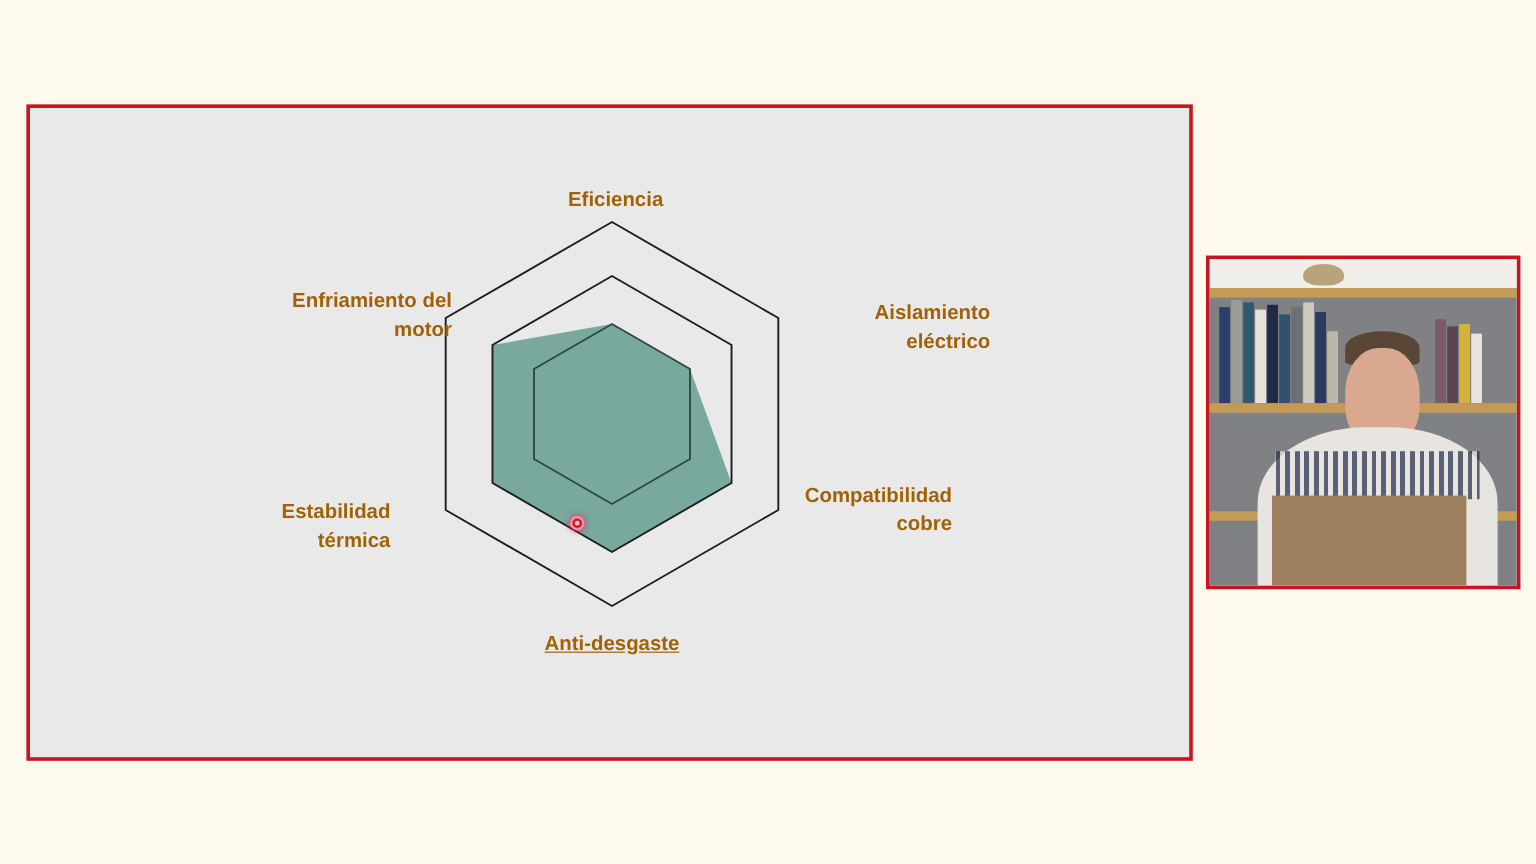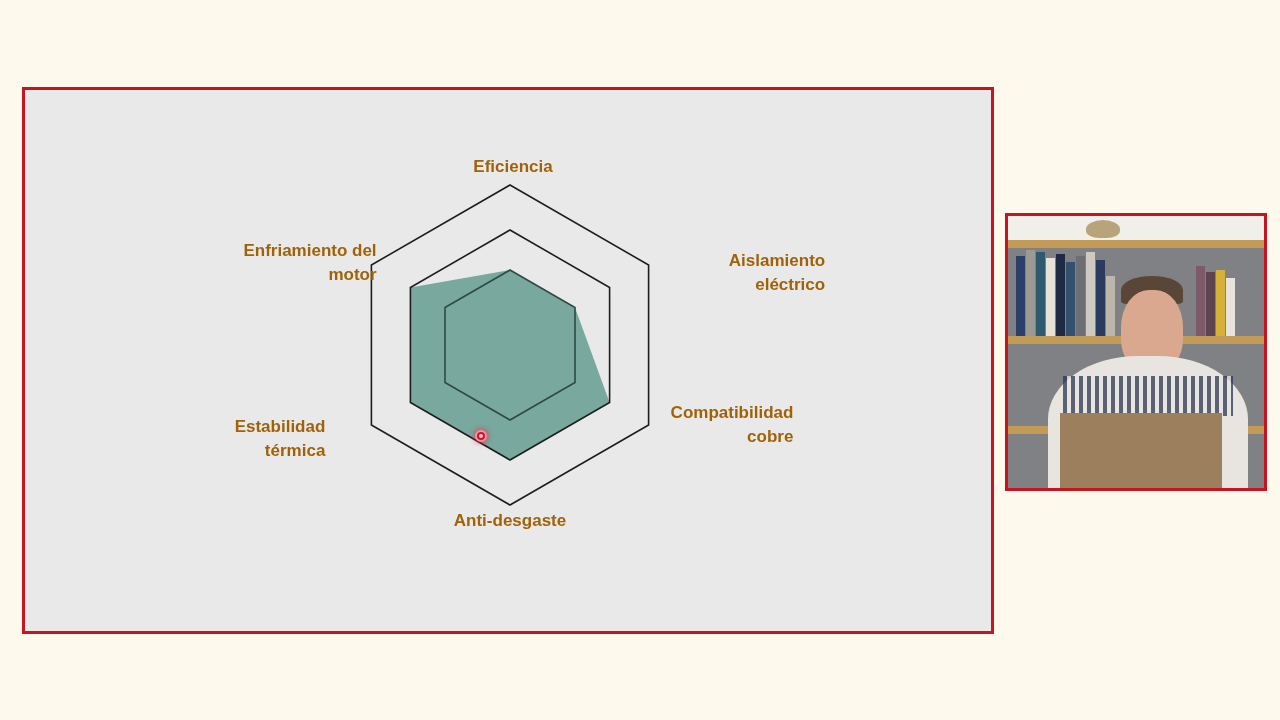--- a/index.html
+++ b/index.html
@@ -67,21 +67,21 @@
       <polygon points="485.0,180.0 550.0,217.5 550.0,292.5 485.0,330.0 420.0,292.5 420.0,217.5" fill="none" stroke="#2f4a45" stroke-width="1.6"></polygon>
       <polygon points="485.0,140.0 584.6,197.5 584.6,312.5 485.0,370.0 385.4,312.5 385.4,197.5" fill="none" stroke="#1e1e1e" stroke-width="1.6"></polygon>
       <polygon points="485.0,95.0 623.6,175.0 623.6,335.0 485.0,415.0 346.4,335.0 346.4,175.0" fill="none" stroke="#1e1e1e" stroke-width="1.6"></polygon>
     </svg>
 
   <div class="axis-label" style="left:488px; top:77px;">Eficiencia</div>
   <div class="axis-label" style="left:732px; top:183px;margin-left:20px;">Aislamiento
 eléctrico</div>
   <div class="axis-label" style="left:707px; top:335px;">Compatibilidad
 cobre</div>
-  <div class="axis-label" style="left:485px; top:431px;">Anti-desgaste</div>
+  <div class="axis-label" style="left:485px; top:447px;text-decoration:underline;">Anti-desgaste</div>
   <div class="axis-label" style="left:255px; top:349px;">Estabilidad
 térmica</div>
   <div class="axis-label" style="left:285px; top:173px;">Enfriamiento del
 motor</div>
 
   <div class="cursor-dot" style="left:456px; top:346px;"></div>
 </div>
 
 <div class="webcam">
   <div class="wc-wall"></div>

